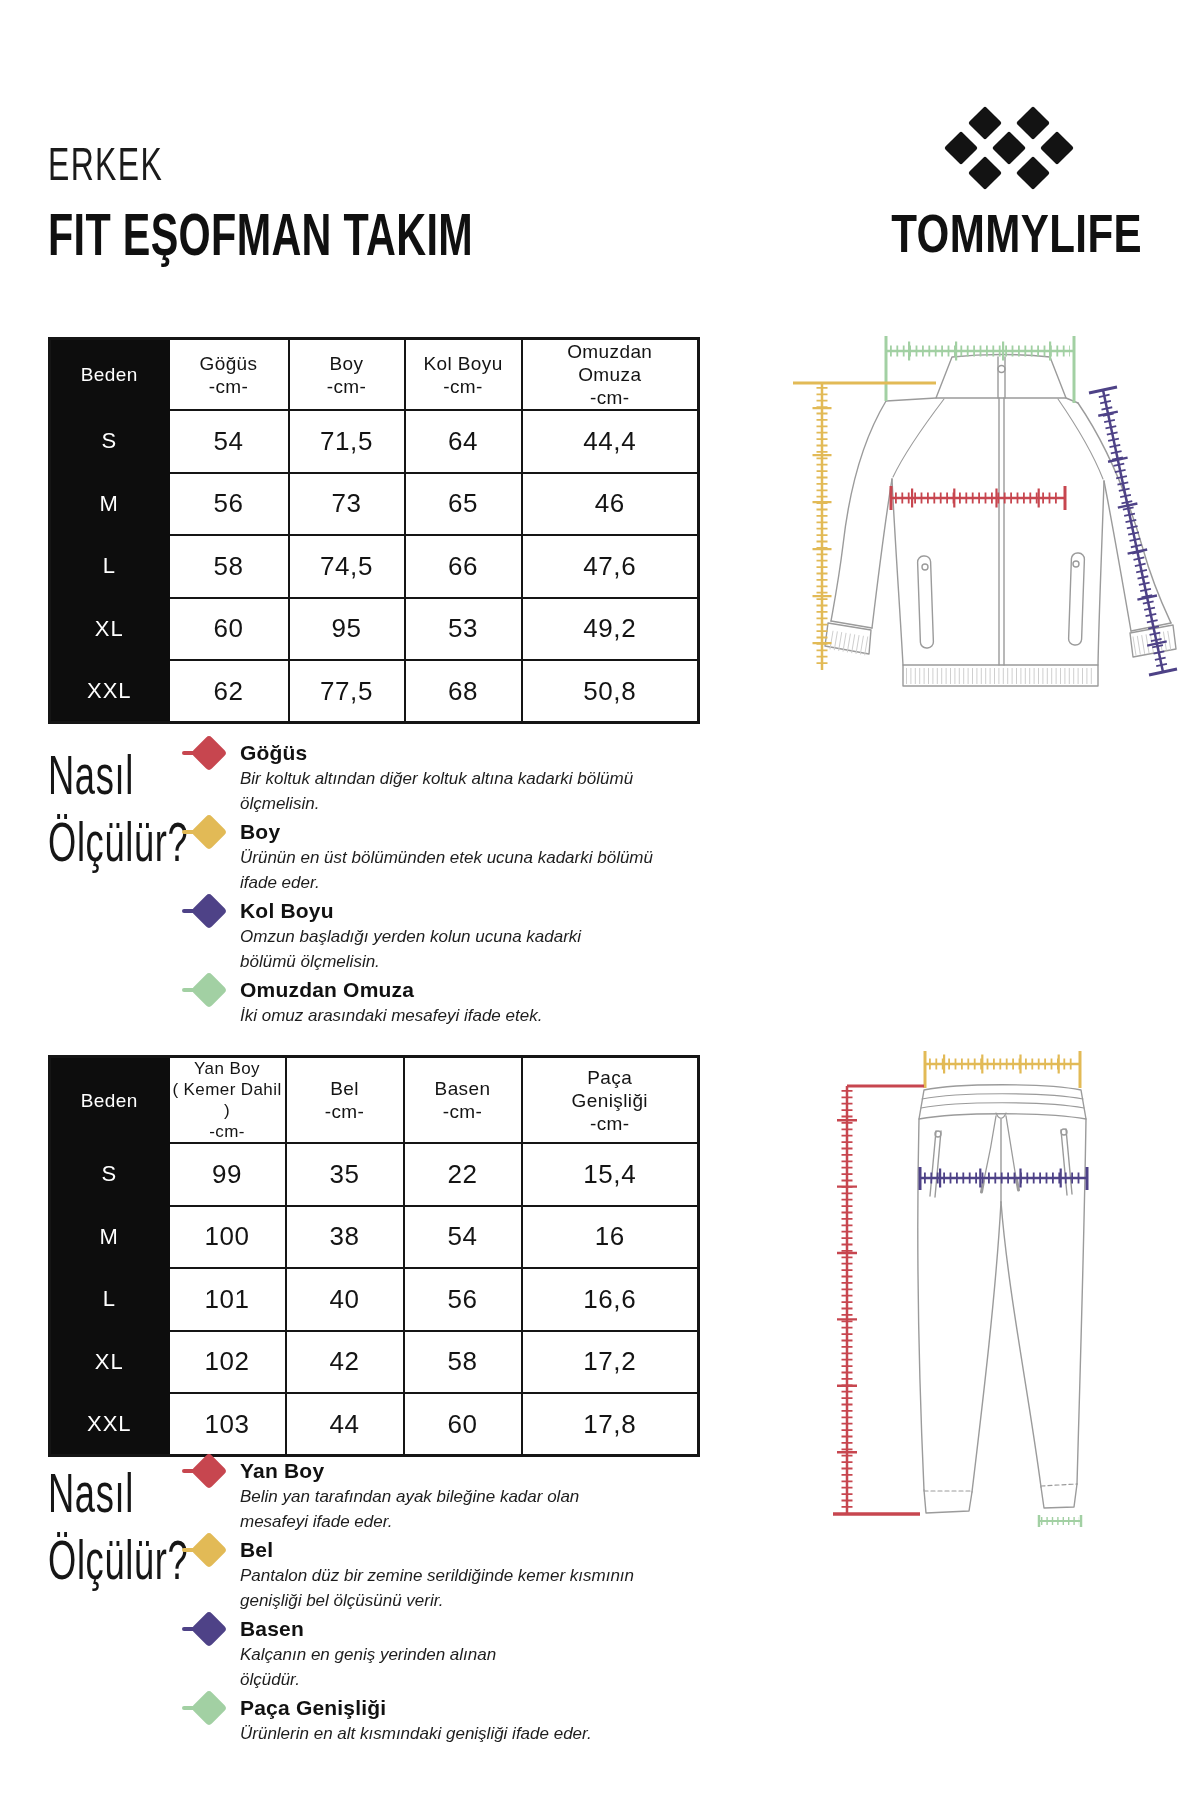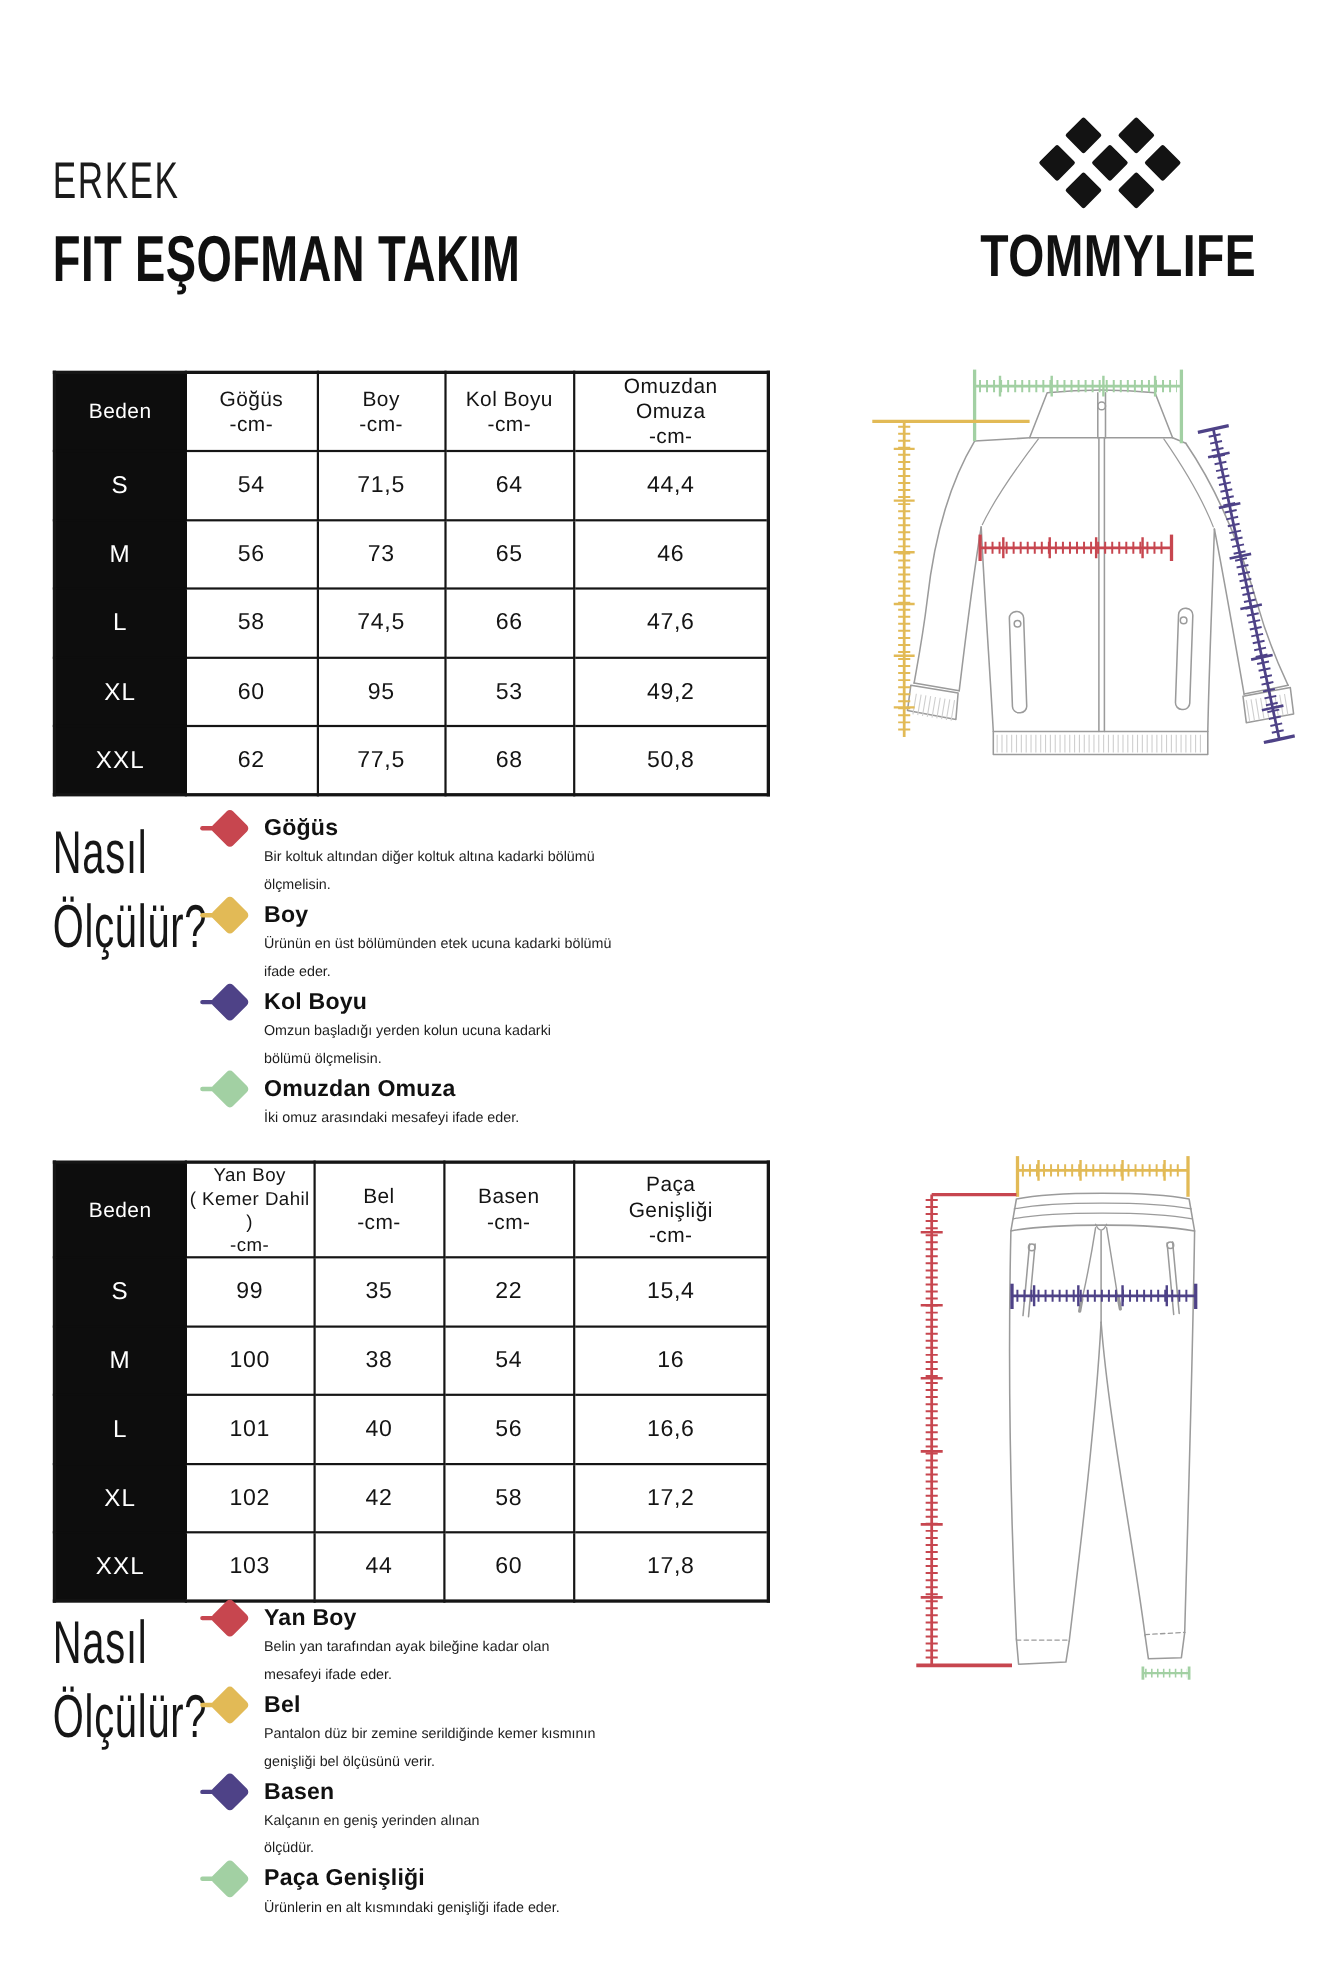--- a/index.html
+++ b/index.html
@@ -13,42 +13,42 @@
     letter-spacing:0.5px;transform:scaleX(0.70);transform-origin:left top;white-space:pre;color:#101010;}
   .brand-word{position:absolute;left:858px;top:202px;width:302px;text-align:center;
     font-size:54px;font-weight:700;letter-spacing:0.5px;transform:scaleX(0.78);transform-origin:center top;color:#111;}
   .brand-logo{position:absolute;left:940px;top:98px;}
 
   
   table.size-table{position:absolute;border-collapse:collapse;table-layout:fixed;background:#fff;
     border:3px solid #151515;}
   .size-table th,.size-table td{border:2.5px solid #151515;text-align:center;vertical-align:middle;padding:0;}
   .size-table th{font-size:19px;font-weight:500;line-height:23px;white-space:pre-line;letter-spacing:0.4px;}
-  .size-table td{font-size:21px;font-weight:400;letter-spacing:0.6px;}
+  .size-table td{font-size:26px;font-weight:400;letter-spacing:0.6px;}
   .size-table th:first-child,.size-table td:first-child{background:#0d0d0d;color:#fff;border-color:#0d0d0d;}
   .size-table td:first-child{font-size:22px;letter-spacing:1px;}
   #t1{left:48px;top:337px;width:649px;}
   #t2{left:48px;top:1055px;width:649px;}
   #t1 thead tr{height:61px;} #t2 thead tr{height:63px;}
   .size-table tbody tr{height:62.5px;}
   #t2 th:nth-child(2){font-size:17px;line-height:21px;}
 
   
   .howto-title{position:absolute;left:48px;font-size:55px;line-height:67px;font-weight:400;
     letter-spacing:1px;transform:scaleX(0.66);transform-origin:left top;white-space:pre-line;color:#161616;}
   #howto1{top:742px;} #howto2{top:1460px;}
   .legend{position:absolute;left:182px;width:500px;}
   #legend1{top:740px;} #legend2{top:1458px;}
   .legend-item{display:flex;align-items:flex-start;margin-bottom:3px;}
   .lg-marker{position:relative;width:50px;height:26px;flex:0 0 50px;}
   .lg-line{position:absolute;left:0;top:11px;width:36px;height:4px;border-radius:2px;}
   .lg-diamond{position:absolute;left:14px;top:0;width:26px;height:26px;border-radius:4px;transform:rotate(45deg);}
   .lg-body{margin-left:8px;}
   .lg-title{display:block;font-size:21px;font-weight:700;line-height:26px;letter-spacing:0.2px;color:#111;}
-  .lg-desc{display:block;font-size:13px;line-height:25px;white-space:pre;color:#1d1d1d;}
+  .lg-desc{display:block;font-size:17px;line-height:25px;white-space:pre;color:#1d1d1d;font-style:italic;}
 
   svg.diagram{position:absolute;}
 </style>
 </head>
 <body>
 
 <div class="page">
 
   <div class="hdr-category">ERKEK</div>
   <div class="hdr-product">FIT EŞOFMAN TAKIM</div>
@@ -222,21 +222,21 @@
 bölümü ölçmelisin.</span>
         </span>
       </div>
       <div class="legend-item">
         <span class="lg-marker">
           <i class="lg-line" style="background: rgb(162, 208, 163);"></i>
           <i class="lg-diamond" style="background: rgb(162, 208, 163);"></i>
         </span>
         <span class="lg-body">
           <span class="lg-title">Omuzdan Omuza</span>
-          <span class="lg-desc">İki omuz arasındaki mesafeyi ifade eder.</span>
+          <span class="lg-desc">İki omuz arasındaki mesafeyi ifade etek.</span>
         </span>
       </div>
     </div>
 
   <table id="t2" class="size-table">
       <colgroup>
         <col style="width: 119px;">
         <col style="width: 117px;">
         <col style="width: 118px;">
         <col style="width: 118px;">

